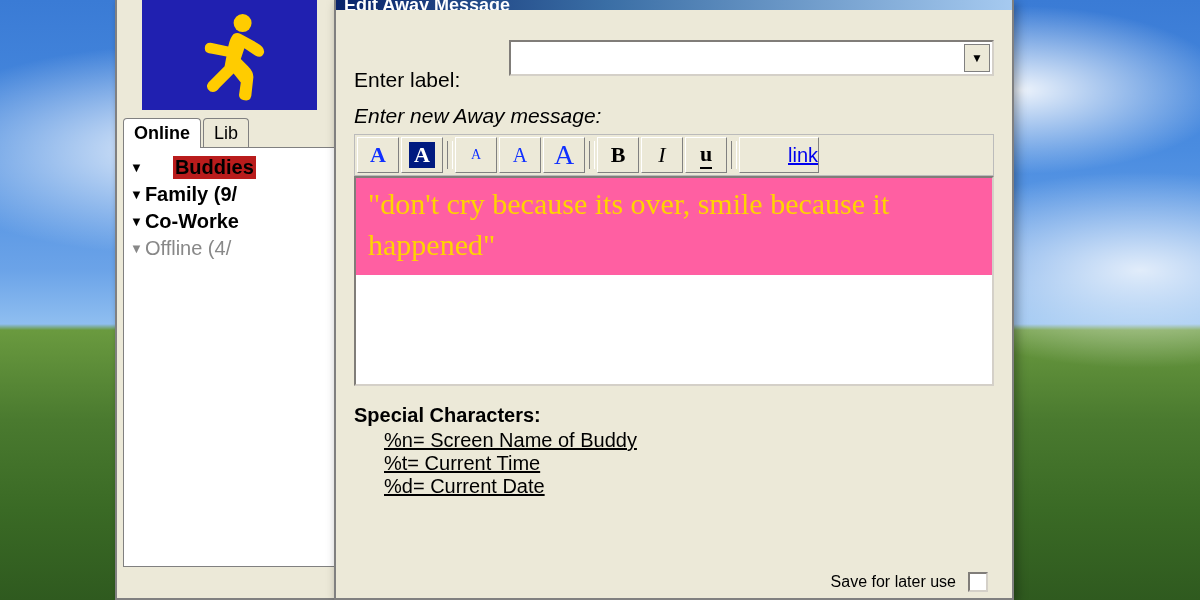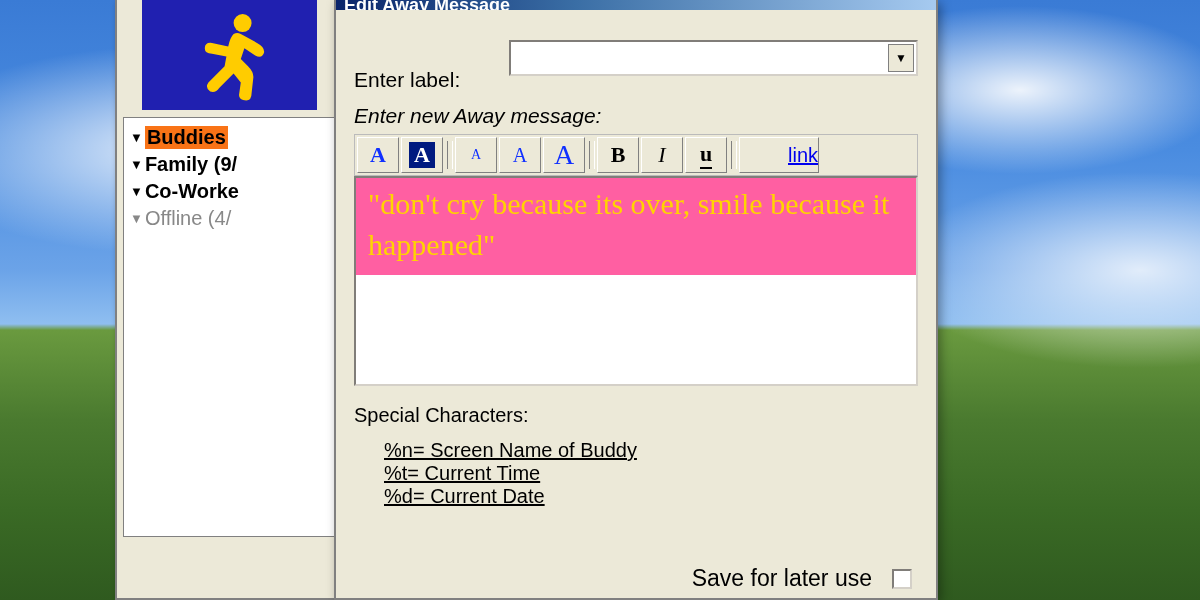--- a/index.html
+++ b/index.html
@@ -57,28 +57,28 @@
     position: relative; top: -1px;
   }
   .group {
     font-size: 20px;
     padding: 2px 2px;
     display: flex; align-items: center; gap: 2px;
     white-space: nowrap; overflow: hidden;
   }
   .group .tri { font-size: 13px; }
   .group.bold { font-weight: bold; }
-  .group.sel .lbl { background: #f97316; color: #000; padding: 0 2px; }
+  .group.sel .lbl { background: #b91c1c; color: #000; padding: 0 2px; margin-left: 28px; }
   .group.muted { color: #888; }
 
   
   .dialog {
     position: absolute;
     left: 334px; top: 0;
-    width: 604px; height: 600px;
+    width: 680px; height: 600px;
     background: #ece9d8;
     border: 2px solid #808080;
     border-top: none;
     box-shadow: 3px 3px 10px rgba(0,0,0,0.35);
   }
   .titlebar {
     height: 10px;
     background: linear-gradient(to right, #0a246a, #3a6ea5 40%, #a6caf0);
     color: #fff;
     display: flex; align-items: center;
@@ -148,46 +148,50 @@
   .msg {
     background: #ff5fa2;
     color: #ffd400;
     font-family: 'Comic Sans MS', cursive;
     font-size: 30px;
     line-height: 1.35;
     padding: 6px 12px 10px 12px;
   }
 
   .special { margin-top: 18px; font-size: 20px; }
-  .special .hdr { margin-bottom: 12px; }
+  .special .hdr { margin-bottom: 2px; font-weight: bold; }
   .special .line { margin-left: 30px; text-decoration: underline; }
 
   .save-row {
     position: absolute;
     right: 24px; bottom: 6px;
-    font-size: 23px;
-    display: flex; align-items: center; gap: 20px; justify-content: flex-end;
+    font-size: 16px;
+    display: flex; align-items: center; gap: 12px; justify-content: flex-end;
   }
   .chk {
     width: 20px; height: 20px;
     background: #fff; border: 2px inset #d4d0c8;
     cursor: pointer;
   }
 </style>
 </head>
 <body>
 
 <div class="desktop"></div>
 
 <div class="buddy-window">
   <div class="aim-logo">
     <svg viewBox="0 0 100 100">
       <circle cx="64" cy="14" r="10" fill="#ffcc00"></circle>
       <path d="M 54 26 Q 50 30 48 40 L 30 36 Q 22 35 22 42 Q 22 48 30 48 L 46 51 L 44 62 L 26 80 Q 22 86 28 90 Q 34 92 38 86 L 54 70 L 62 80 L 60 94 Q 60 100 68 100 Q 74 100 74 92 L 76 74 Q 76 68 70 62 L 62 54 L 66 42 L 78 50 Q 86 54 88 46 Q 88 40 80 36 L 62 26 Q 58 24 54 26 Z" fill="#ffcc00"></path>
     </svg>
+  </div>
+  <div class="tabs">
+    <div class="tab active">Online</div>
+    <div class="tab">Lib</div>
   </div>
   <div class="buddy-list">
     <div class="group bold sel">
       <span class="tri">▼</span>
       <span class="lbl">Buddies</span>
     </div>
     <div class="group bold">
       <span class="tri">▼</span>
       <span class="lbl">Family (9/</span>
     </div>

